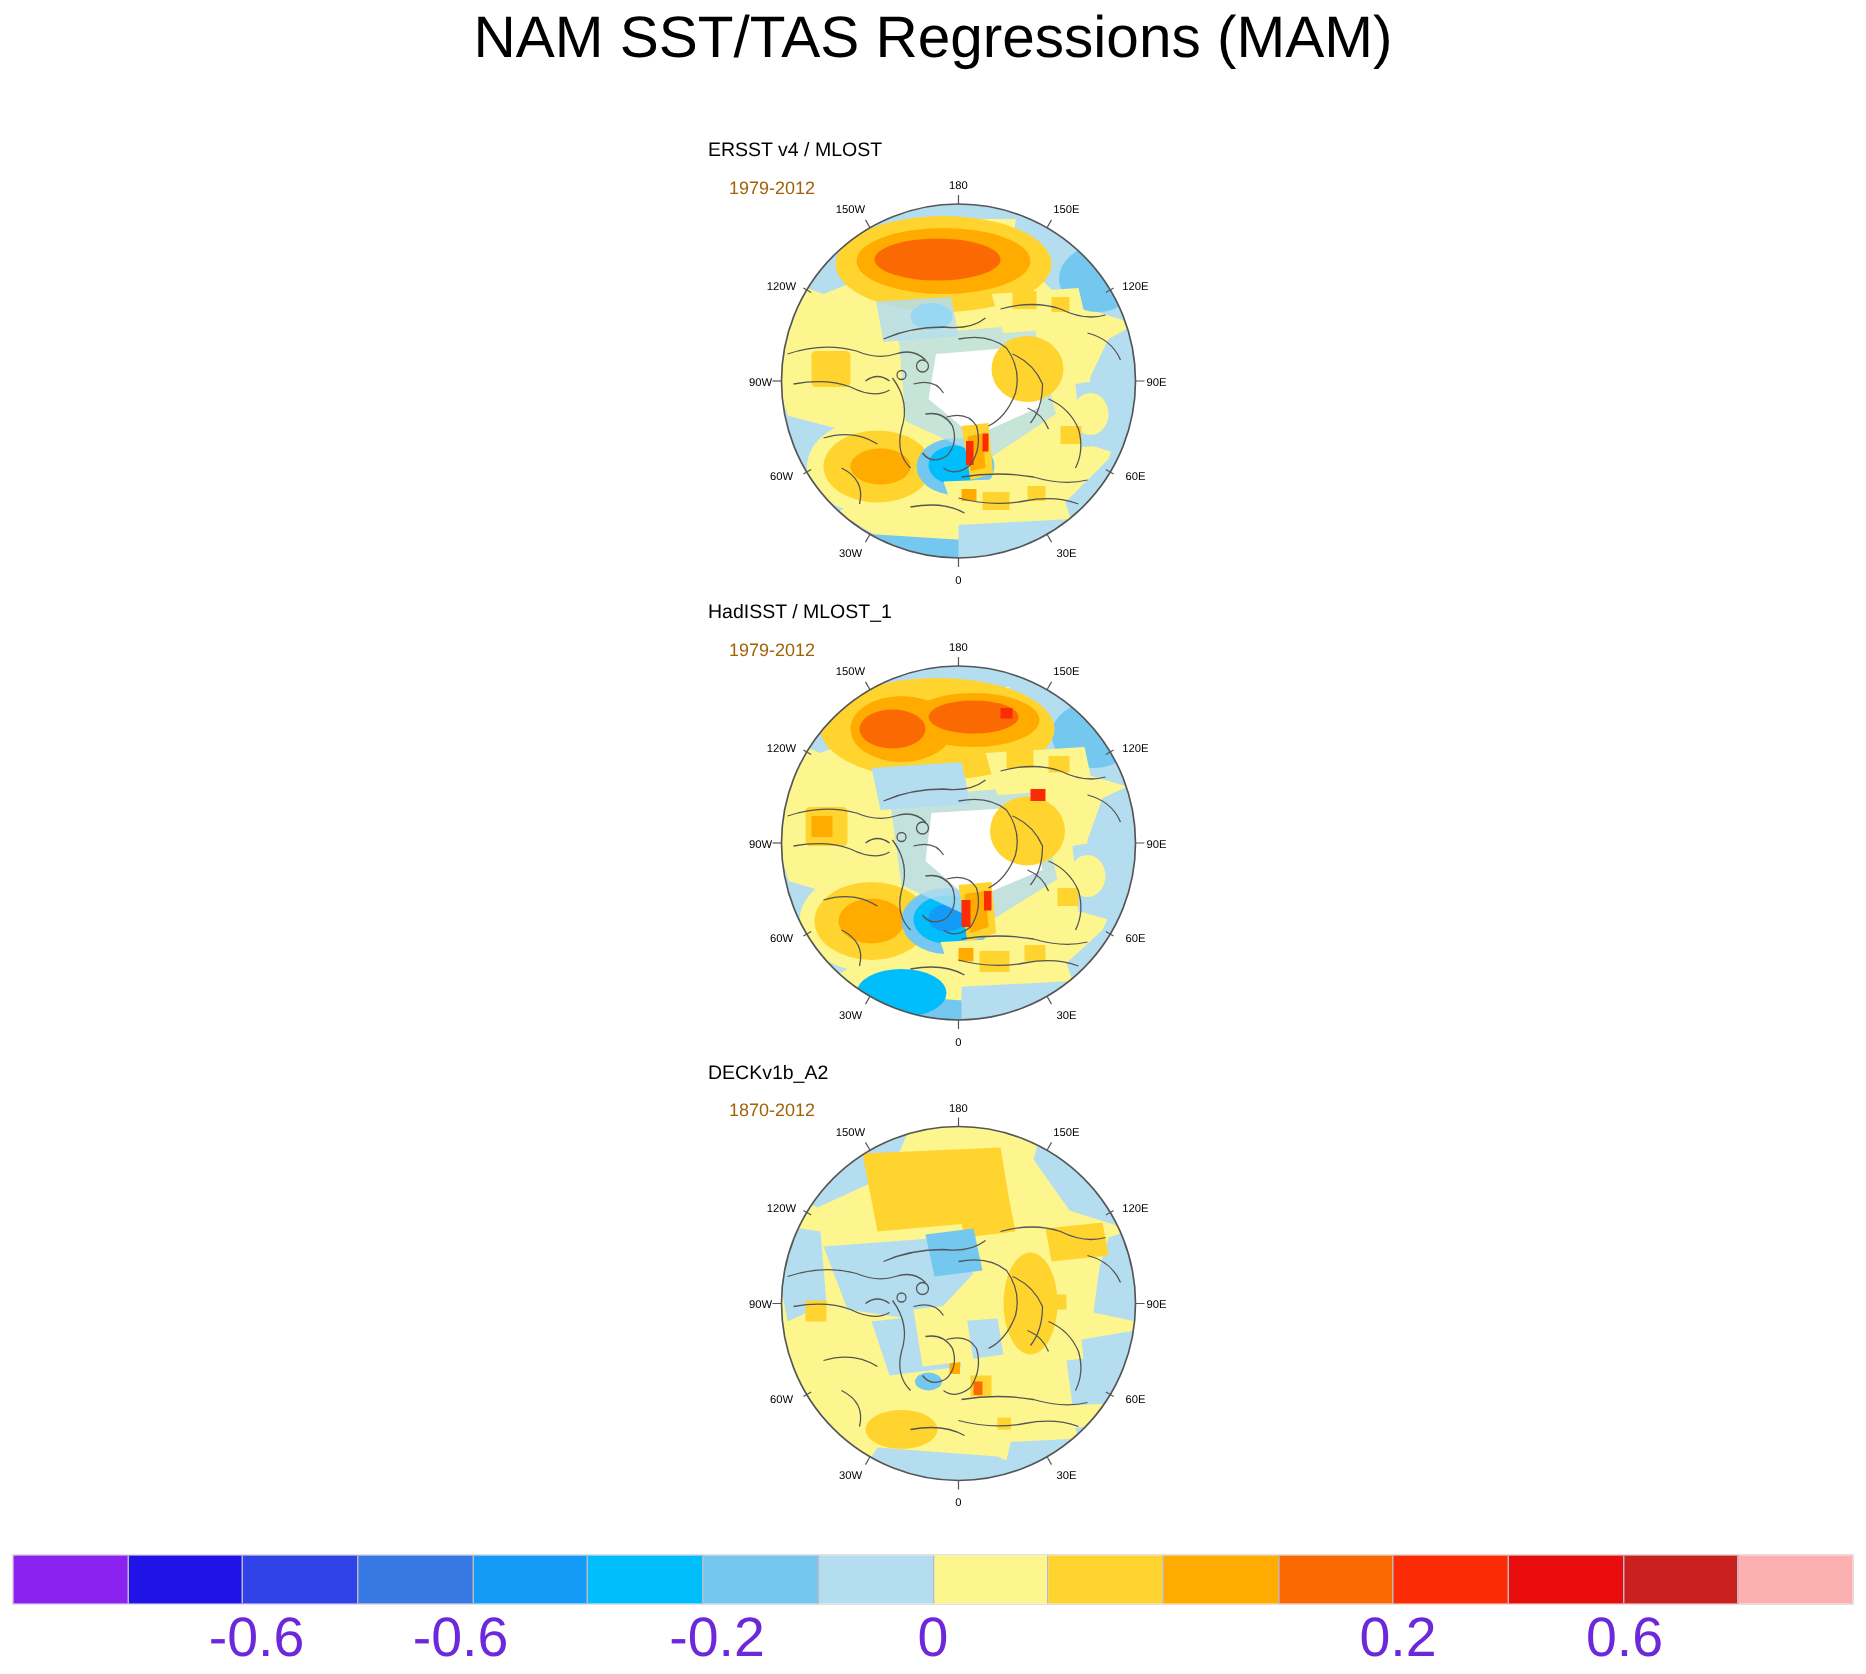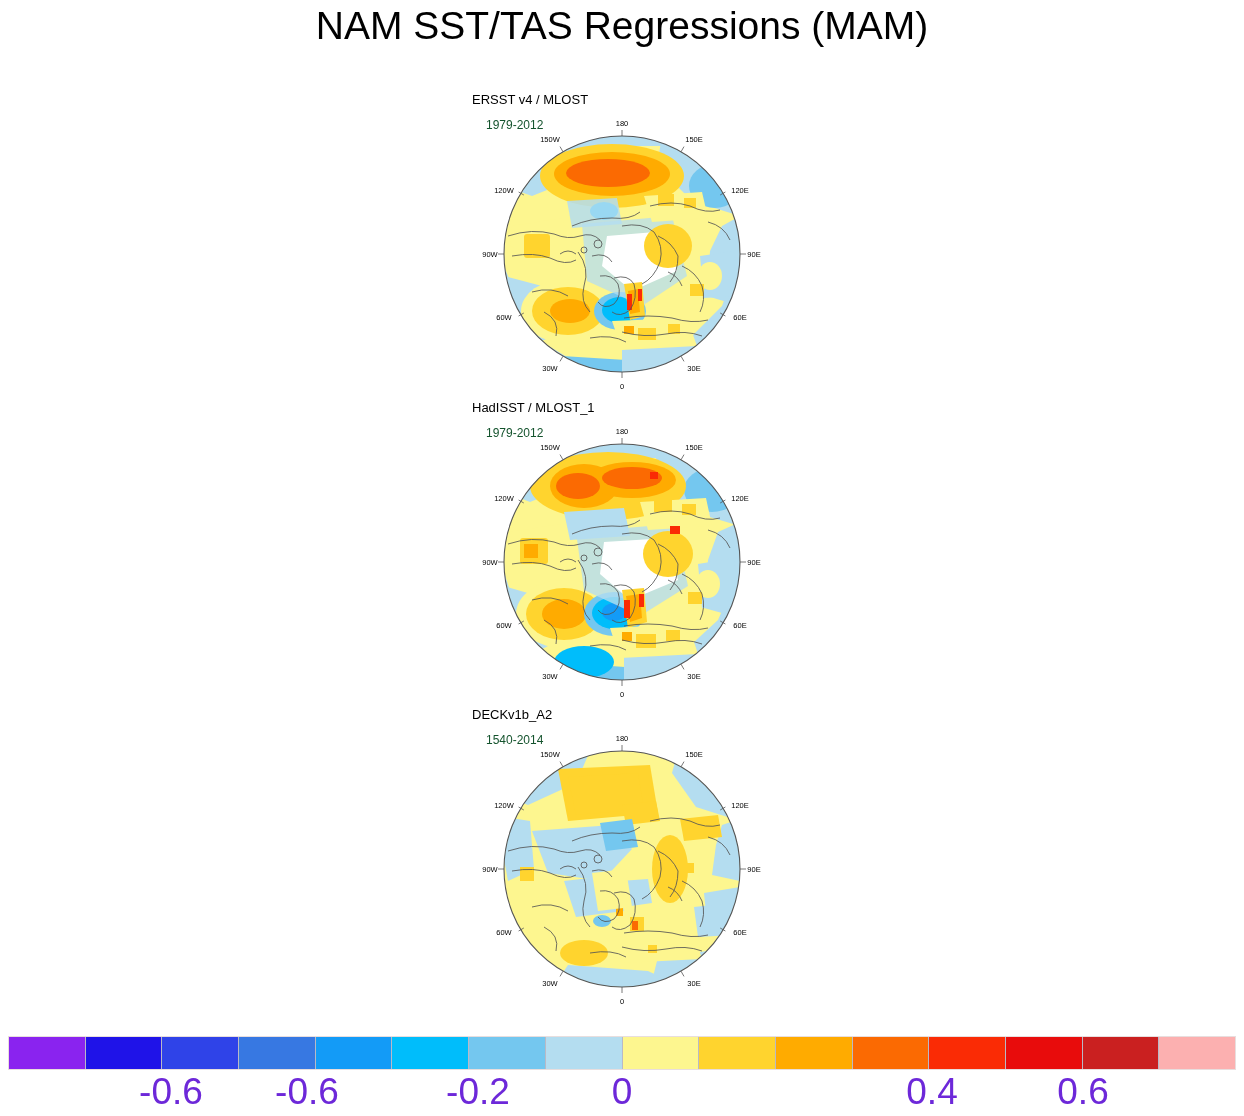--- a/index.html
+++ b/index.html
@@ -46,26 +46,26 @@
     text-align: left;
     font-size: 13px;
     color: #000000;
     white-space: nowrap;
   }
   .panel-period {
     position: absolute;
     left: 14px;
     top: 26px;
     font-size: 12px;
-    color: #14532d;
+    color: #a16207;
     white-space: nowrap;
   }
   .map-wrap {
     position: absolute;
-    left: 0;
+    left: 17px;
     top: 14px;
     width: 300px;
     height: 290px;
   }
   .map-svg { display: block; }
 
   
   #colorbar {
     position: absolute;
     left: 8px;
@@ -344,21 +344,21 @@
           <text x="268" y="87" text-anchor="middle">120E</text>
           <text x="32" y="214" text-anchor="middle">60W</text>
           <text x="268" y="214" text-anchor="middle">60E</text>
         </g>
       </svg>
     </div>
   </div>
 
   <div class="panel" id="panel-2" style="top:707px;">
     <div class="panel-title">DECKv1b_A2</div>
-    <div class="panel-period">1540-2014</div>
+    <div class="panel-period">1870-2012</div>
     <div class="map-wrap">
       <svg class="map-svg" width="300" height="290" viewBox="0 0 300 290" xmlns="http://www.w3.org/2000/svg">
         <defs>
           <clipPath id="clip2">
               <circle cx="150" cy="148" r="118"></circle>
             </clipPath>
         </defs>
         <g clip-path="url(#clip2)">
           <rect x="32" y="30" width="236" height="236" fill="#fdf68f"></rect>
 
@@ -472,17 +472,17 @@
       <div class="cb-swatch" title="0.55 to 0.7" style="background: rgb(232, 12, 12);"></div>
       <div class="cb-swatch" title="0.7 to 0.8" style="background: rgb(202, 32, 32);"></div>
       <div class="cb-swatch" title="&gt; 0.8" style="background: rgb(252, 176, 176);"></div>
     </div>
   <div id="cb-labels">
       <div class="cb-label" style="left: 171px;">-0.6</div>
       <div class="cb-label" style="left: 307px;">-0.6</div>
       <div class="cb-label" style="left: 478px;">-0.2</div>
       <div class="cb-label" style="left: 622px;">0</div>
       <div class="cb-label" style="left: 768px; margin-top: 48px;">0.2</div>
-      <div class="cb-label" style="left: 932px;">0.4</div>
+      <div class="cb-label" style="left: 932px;">0.2</div>
       <div class="cb-label" style="left: 1083px;">0.6</div>
     </div>
 
 </div>
 
 </body></html>

